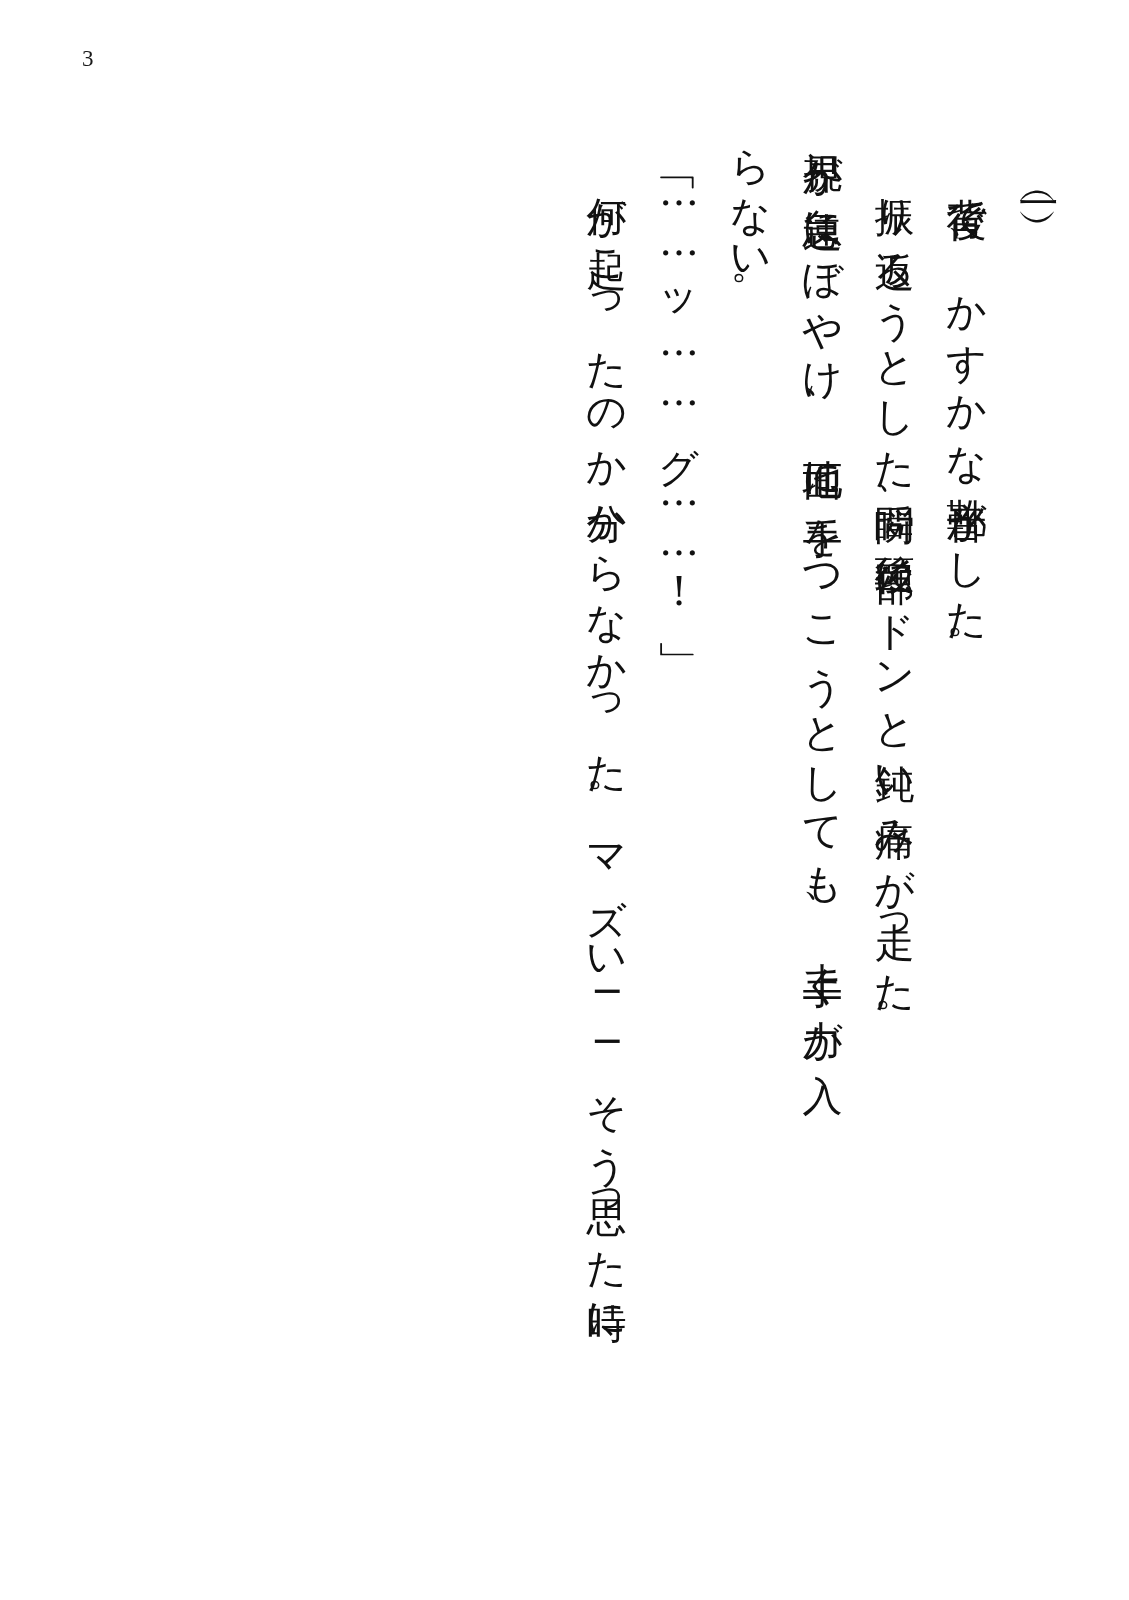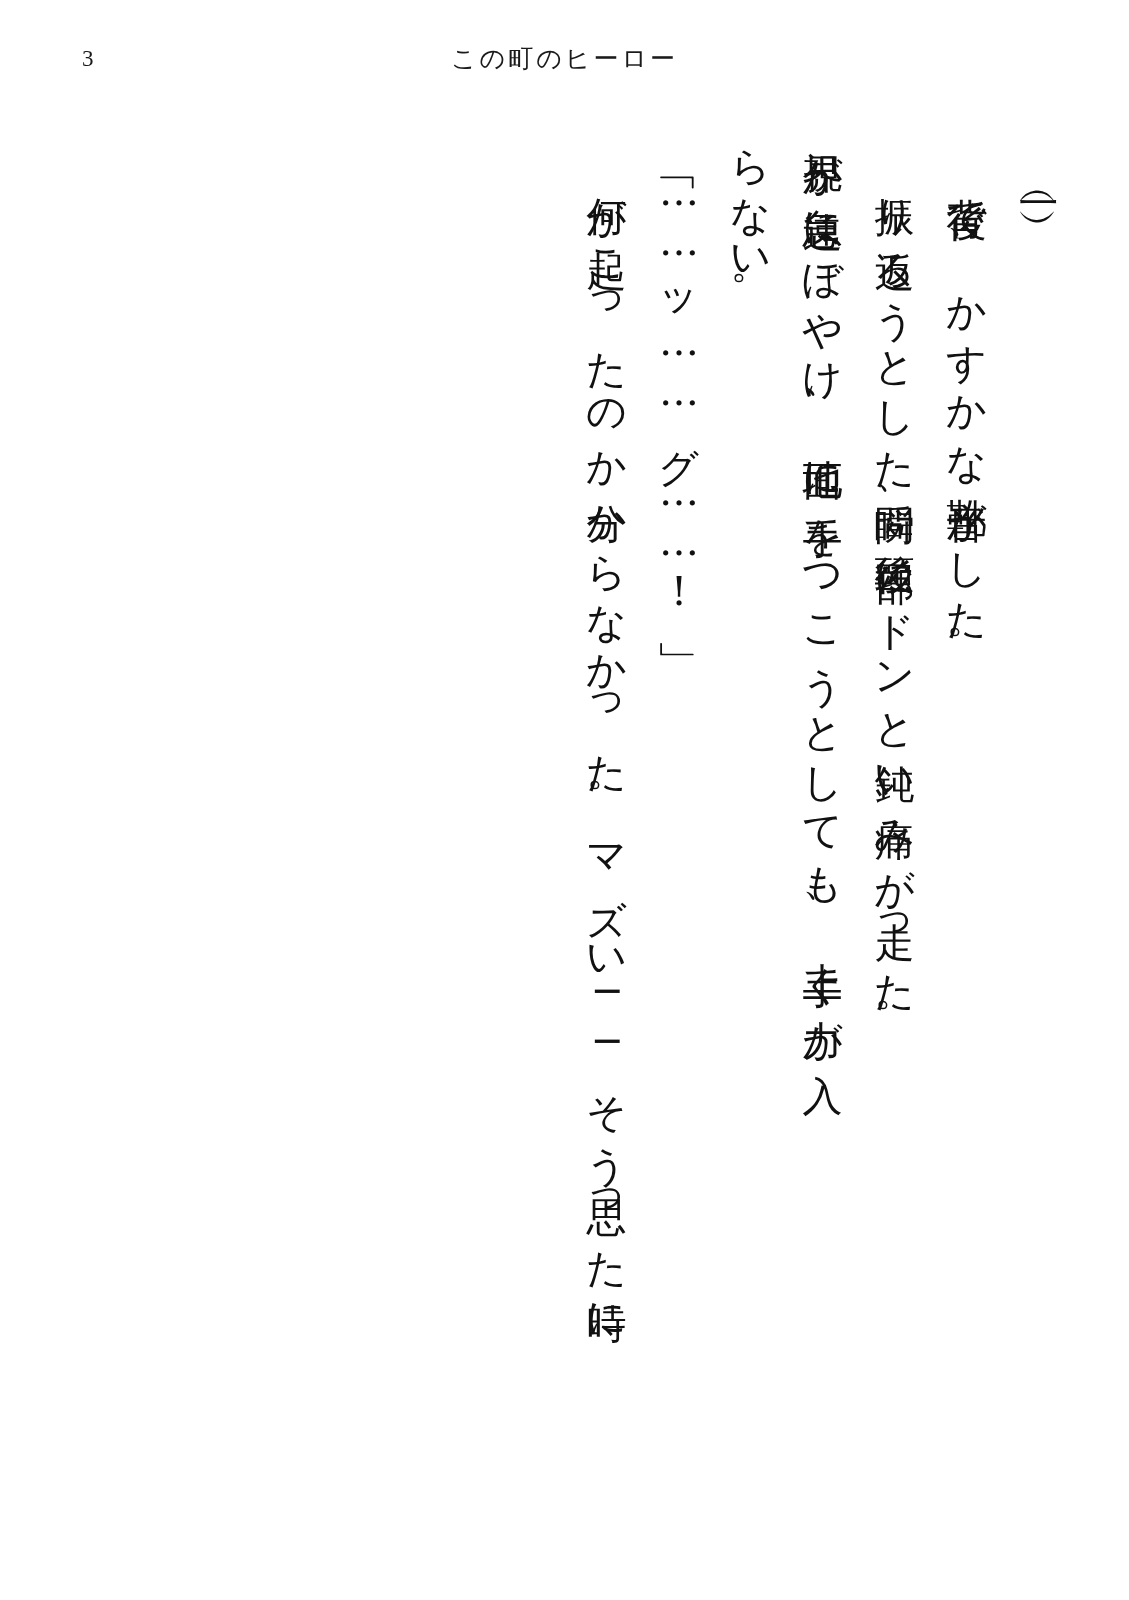--- a/index.html
+++ b/index.html
@@ -97,21 +97,20 @@
     padding-top: 0px;
   }
 </style>
 </head>
 <body>
 
 <div class="page">
 
   <div class="header">
     <div class="page-number">3</div>
-    <div class="running-title">この町のヒーロー</div>
   </div>
 
   <div class="body-area">
 
     <div class="vline heading">（一）</div>
 
     <div class="vline indent-1">背後で、かすかな靴音がした。</div>
 
     <div class="vline indent-1">振り返ろうとした瞬間、後頭部にドンと鈍い痛みが走った。</div>
 

